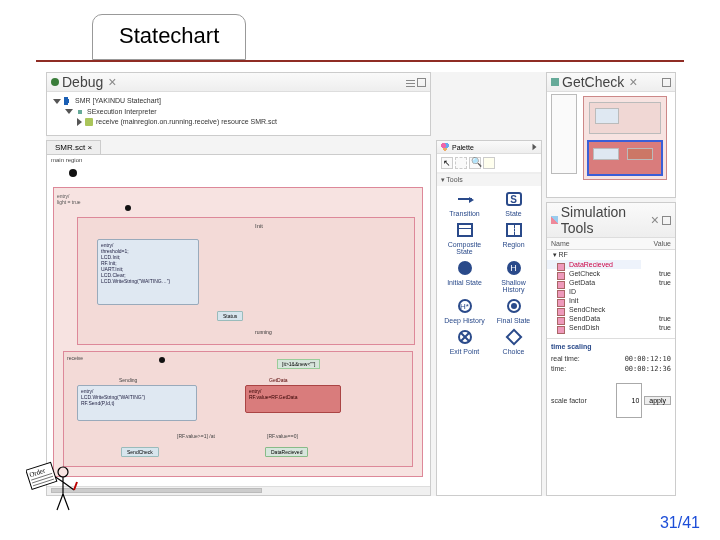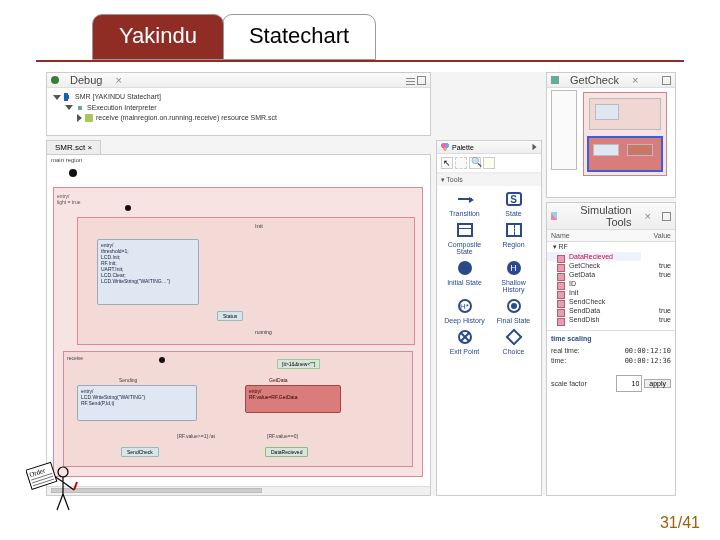--- a/index.html
+++ b/index.html
@@ -6,21 +6,21 @@
   html, body { width: 720px; height: 540px; font-family: "Segoe UI", Tahoma, sans-serif; font-size: 7px; background: #fff; overflow: hidden; }
   .slide { width: 720px; height: 540px; position: relative; background: #fff; }
   
   .tabrow { position: absolute; top: 14px; left: 92px; display: flex; }
   .tab { padding: 8px 26px 10px 26px; font-size: 22px; border: 1px solid #999; border-top-left-radius: 10px; border-top-right-radius: 10px; background: #fff; }
   .tab.active { background: #8f2c24; color: #fff; margin-right: -2px; z-index: 2; }
   .titlerule { position: absolute; top: 60px; left: 36px; width: 648px; border-top: 2px solid #8f2c24; }
   
   .shot { position: absolute; top: 72px; left: 46px; width: 630px; height: 424px; background: #f4f4f4; border: 0; }
   .pane { position: absolute; background: #fff; border: 1px solid #ccc; }
-  .pane-title { display: flex; align-items: center; gap: 11px; padding: 1px 4px; background: linear-gradient(#fafafa,#eee); border-bottom: 1px solid #ddd; font-size: 11px; color: #444; text-align: right; }
+  .pane-title { display: flex; align-items: center; gap: 3px; padding: 1px 4px; background: linear-gradient(#fafafa,#eee); border-bottom: 1px solid #ddd; font-size: 14px; color: #444; }
   .pane-title .x { margin-left: 2px; color: #888; cursor: pointer; }
   .pane-tools { margin-left: auto; display: flex; gap: 2px; color: #666; }
   .pane-tools span { width: 9px; height: 9px; display: inline-block; }
   .tree { padding: 4px 6px; font-size: 7px; color: #333; line-height: 1.5; }
   .tree-row { display: flex; align-items: center; gap: 3px; }
   .tree-row.indent1 { padding-left: 12px; }
   .tree-row.indent2 { padding-left: 24px; }
   .ico { width: 8px; height: 8px; display: inline-block; flex-shrink: 0; }
   .ico-arrow-down { width:0;height:0;border-left:4px solid transparent;border-right:4px solid transparent;border-top:5px solid #555; }
   .ico-arrow-right { width:0;height:0;border-top:4px solid transparent;border-bottom:4px solid transparent;border-left:5px solid #555; }
@@ -74,37 +74,36 @@
   .mini.blue{ background:#dfe8f2;}
   
   .simtable { width: 100%; border-collapse: collapse; font-size: 7px; }
   .simtable th { text-align: left; font-weight: normal; color:#555; padding: 2px 4px; border-bottom: 1px solid #ddd; background:#f8f8f8;}
   .simtable td { padding: 1px 4px; color:#333; }
   .simrow td:first-child{ padding-left: 22px; position:relative;}
   .simrow td:first-child::before{content:"";position:absolute;left:10px;top:3px;width:6px;height:6px;border:1px solid #a66;background:#e9b;}
   .timesc { padding: 4px; font-size: 7px; color:#2a4a8a; }
   .timerow { display: flex; justify-content: space-between; padding: 1px 4px; font-size:7px; color:#333;}
   .timerow .v { font-family: "Lucida Console", monospace; text-align: right; }
-  .scaleinput { width: 26px; border:1px solid #aaa; font-size:7px; text-align:right; padding:4px 2px;}
+  .scaleinput { width: 26px; border:1px solid #aaa; font-size:7px; text-align:right; padding:13px 2px;}
   .applybtn { border:1px solid #aaa; background:#eee; padding:0 4px; font-size:7px; cursor:pointer;}
   
   .sticker { position:absolute; left:26px; bottom:20px; width:62px; height:60px;}
   .sticker svg{width:100%;height:100%;}
   
-  .pagenum { position:absolute; right:20px; bottom:8px; font-size:16px; color:#a16207;}
+  .pagenum { position:absolute; right:20px; bottom:8px; font-size:16px; color:#1d4ed8;}
   .scrollbar-h{position:absolute;left:0;right:0;bottom:0;height:9px;background:#f0f0f0;border-top:1px solid #ddd;}
   .scrollbar-h .thumb{position:absolute;left:4px;top:1px;width:55%;height:5px;background:#ccc;border:1px solid #bbb;}
 </style>
 </head>
 <body>
 
 <div class="slide">
 
   <div class="tabrow">
-    <div class="tab active">Yakindu</div>
     <div class="tab">Statechart</div>
   </div>
   <div class="titlerule"></div>
 
   <div class="shot">
 
     <div class="pane" style="left:0;top:0;width:385px;height:64px;">
       <div class="pane-title">
         <span class="ico" style="background:radial-gradient(circle,#3a7d3a 40%,transparent 41%),linear-gradient(#3a7d3a,#3a7d3a);border-radius:50%;"></span>
         <span>Debug</span>

